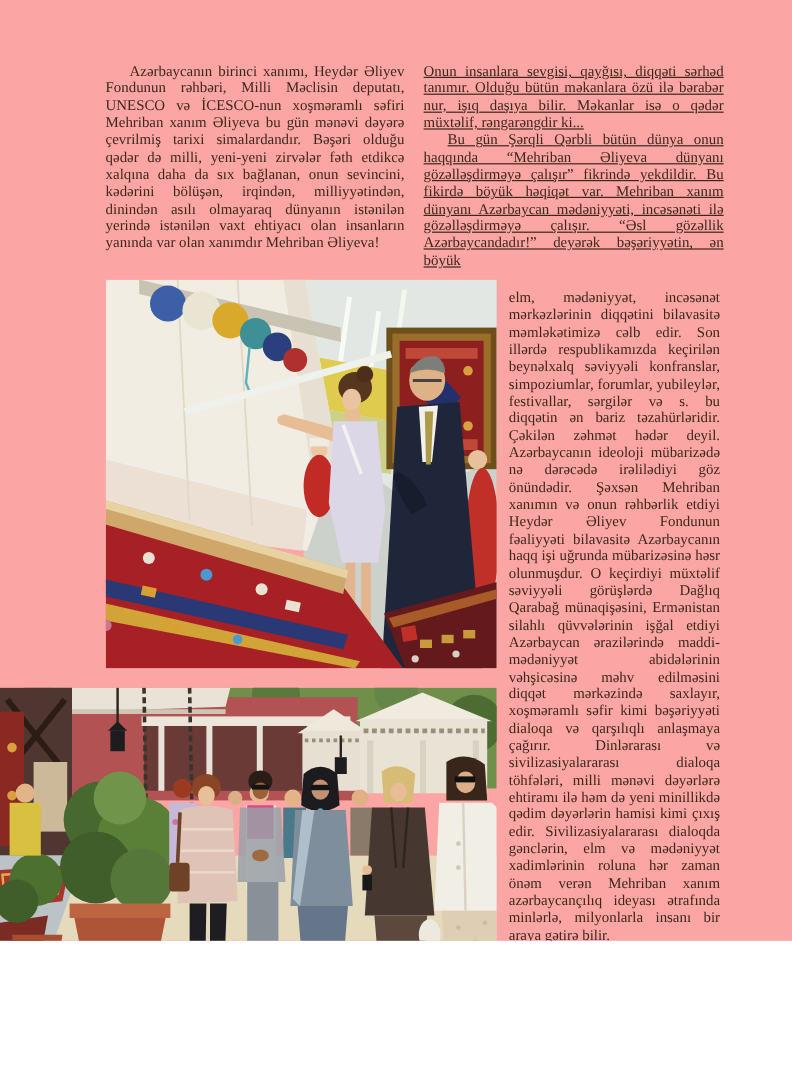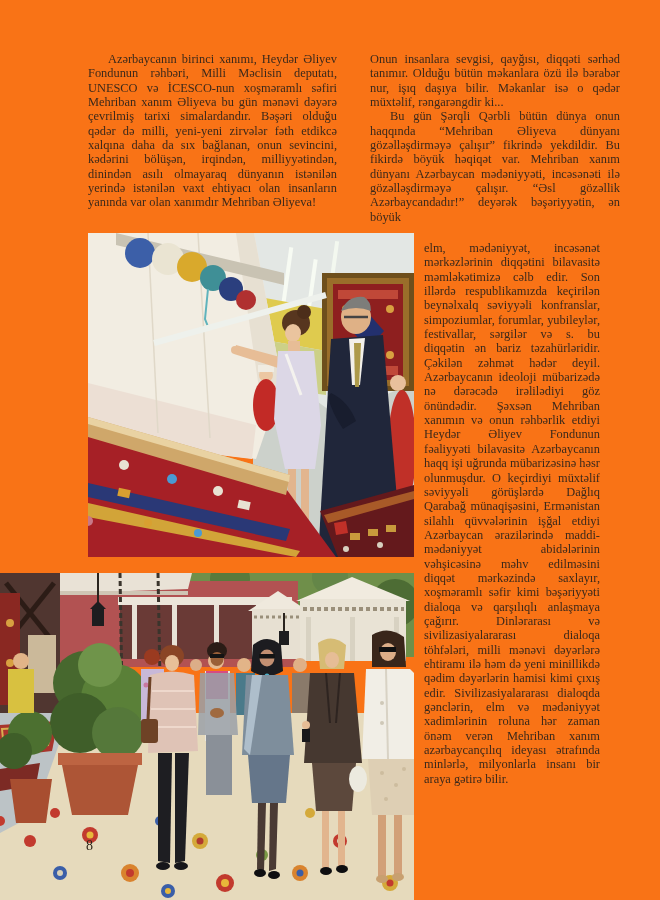--- a/index.html
+++ b/index.html
@@ -1,33 +1,33 @@
 <!DOCTYPE html>
 <html><head>
 <meta charset="utf-8">
 <style>
   html,body{margin:0;padding:0;}
   body{font-family:"Liberation Serif","DejaVu Serif",serif;}
   .page{
     position:relative;
-    width:660px;height:900px;
-    background:#f97316;
+    width:660px;height:784px;
+    background:#fca5a5;
     overflow:hidden;
   }
   .textcol{
     position:absolute;
     color:#3b291b;
     font-size:12.4px;
     line-height:14.35px;
     text-align:justify;
   }
   .para{margin:0;}
   .para.indent{text-indent:20px;}
   #left-col{left:88px;top:52px;width:249px;}
-  #right-col-top{left:370px;top:52px;width:250px;}
+  #right-col-top{left:353px;top:52px;width:250px;text-decoration:underline;}
   #right-col-bottom{left:424px;top:227px;width:176px;margin-top:14px;}
   figure.photo{position:absolute;margin:0;padding:0;overflow:hidden;}
   #photo-weaving{left:88px;top:233px;width:326px;height:324px;}
   #photo-walk{left:0px;top:573px;width:414px;height:327px;}
   figure.photo svg{display:block;width:100%;height:100%;}
   #page-number{
     position:absolute;left:86px;top:838px;
     font-size:14px;color:#2e2419;
     font-family:"Liberation Serif","DejaVu Serif",serif;
   }

